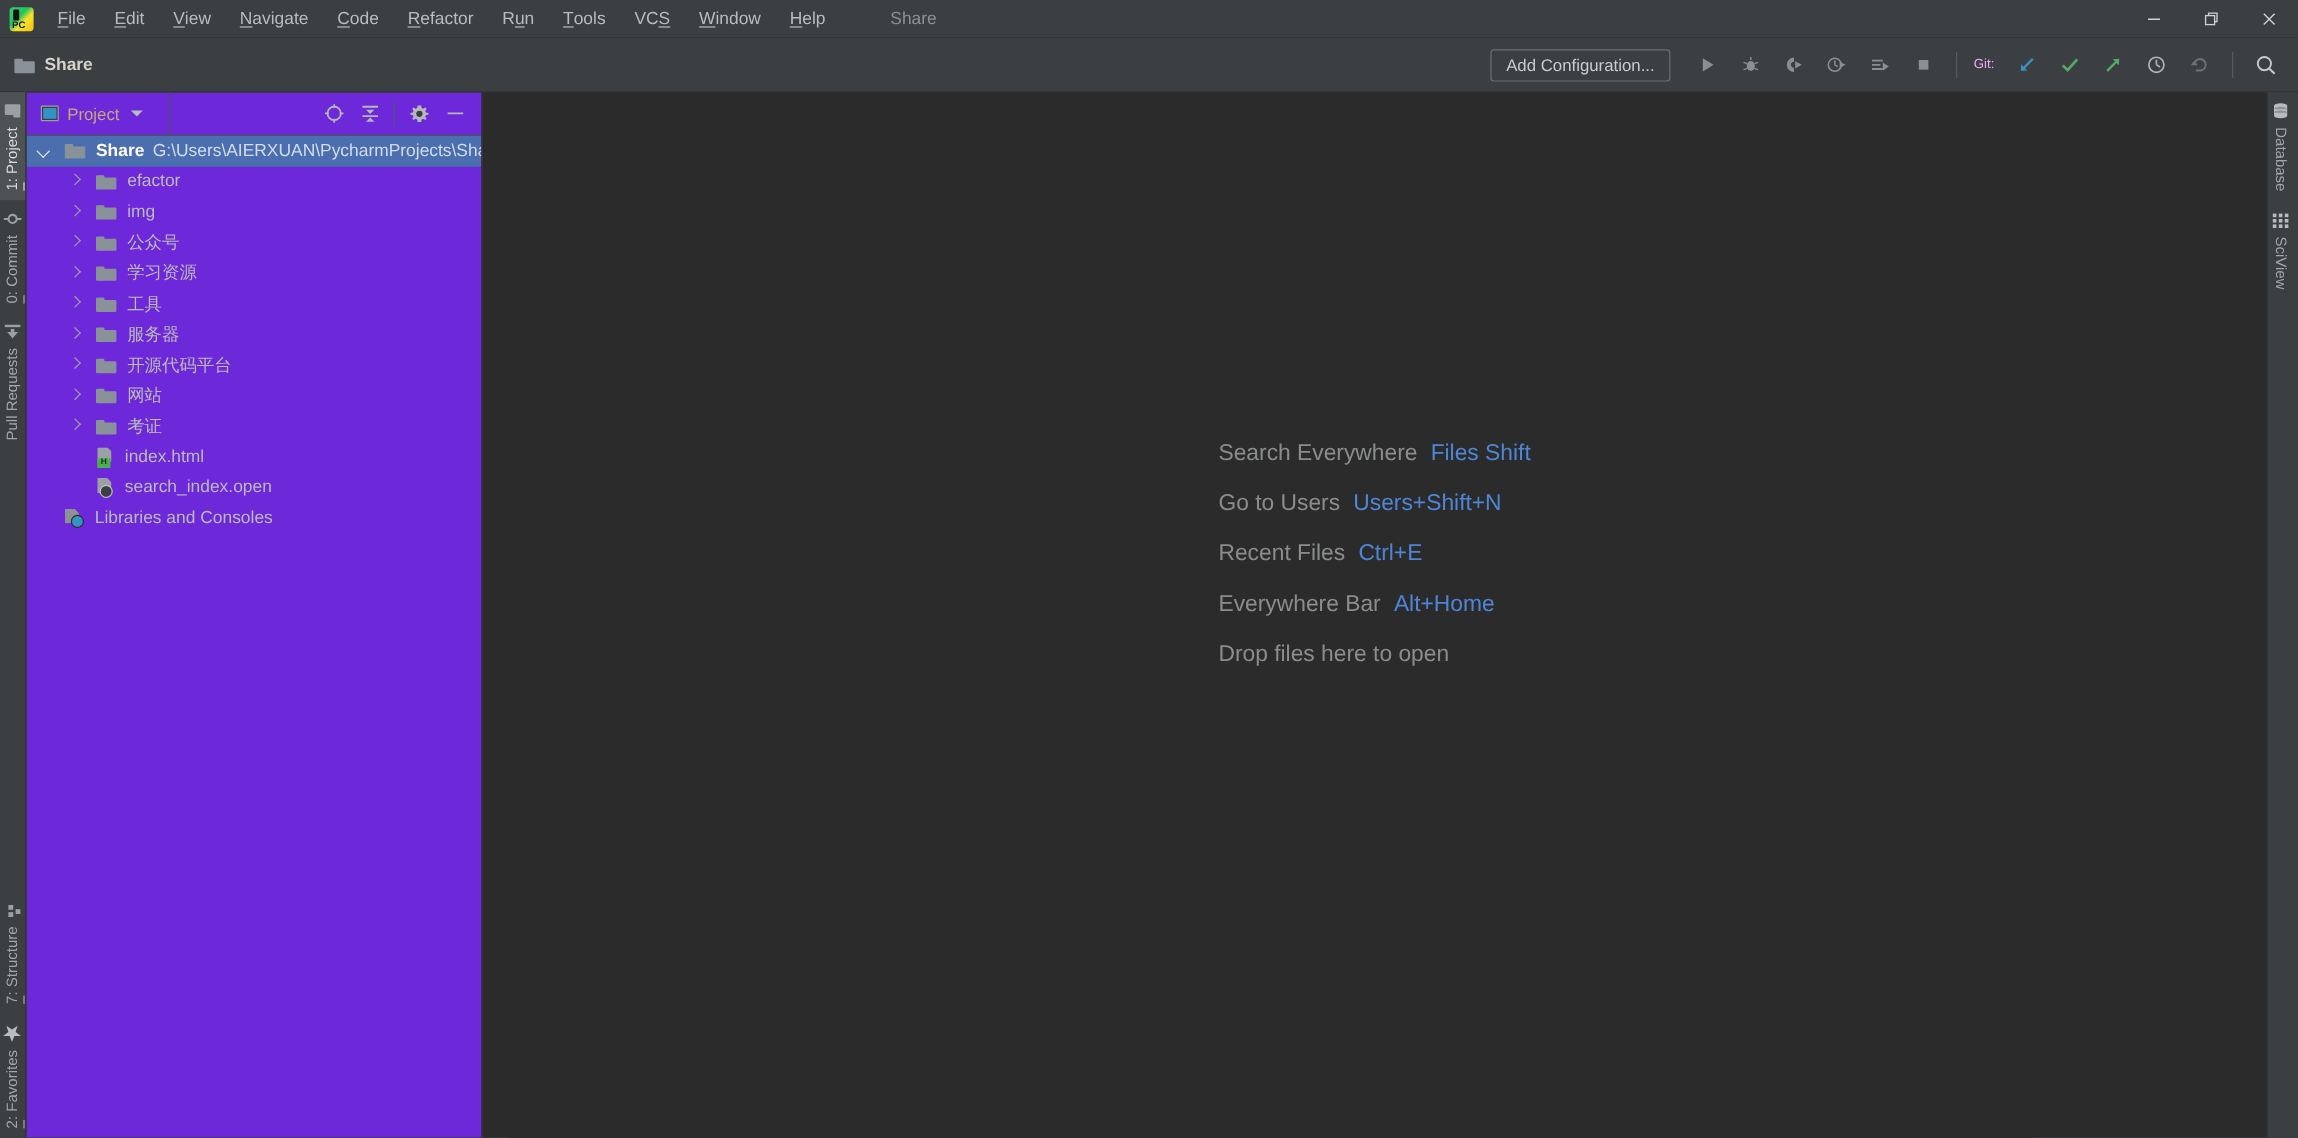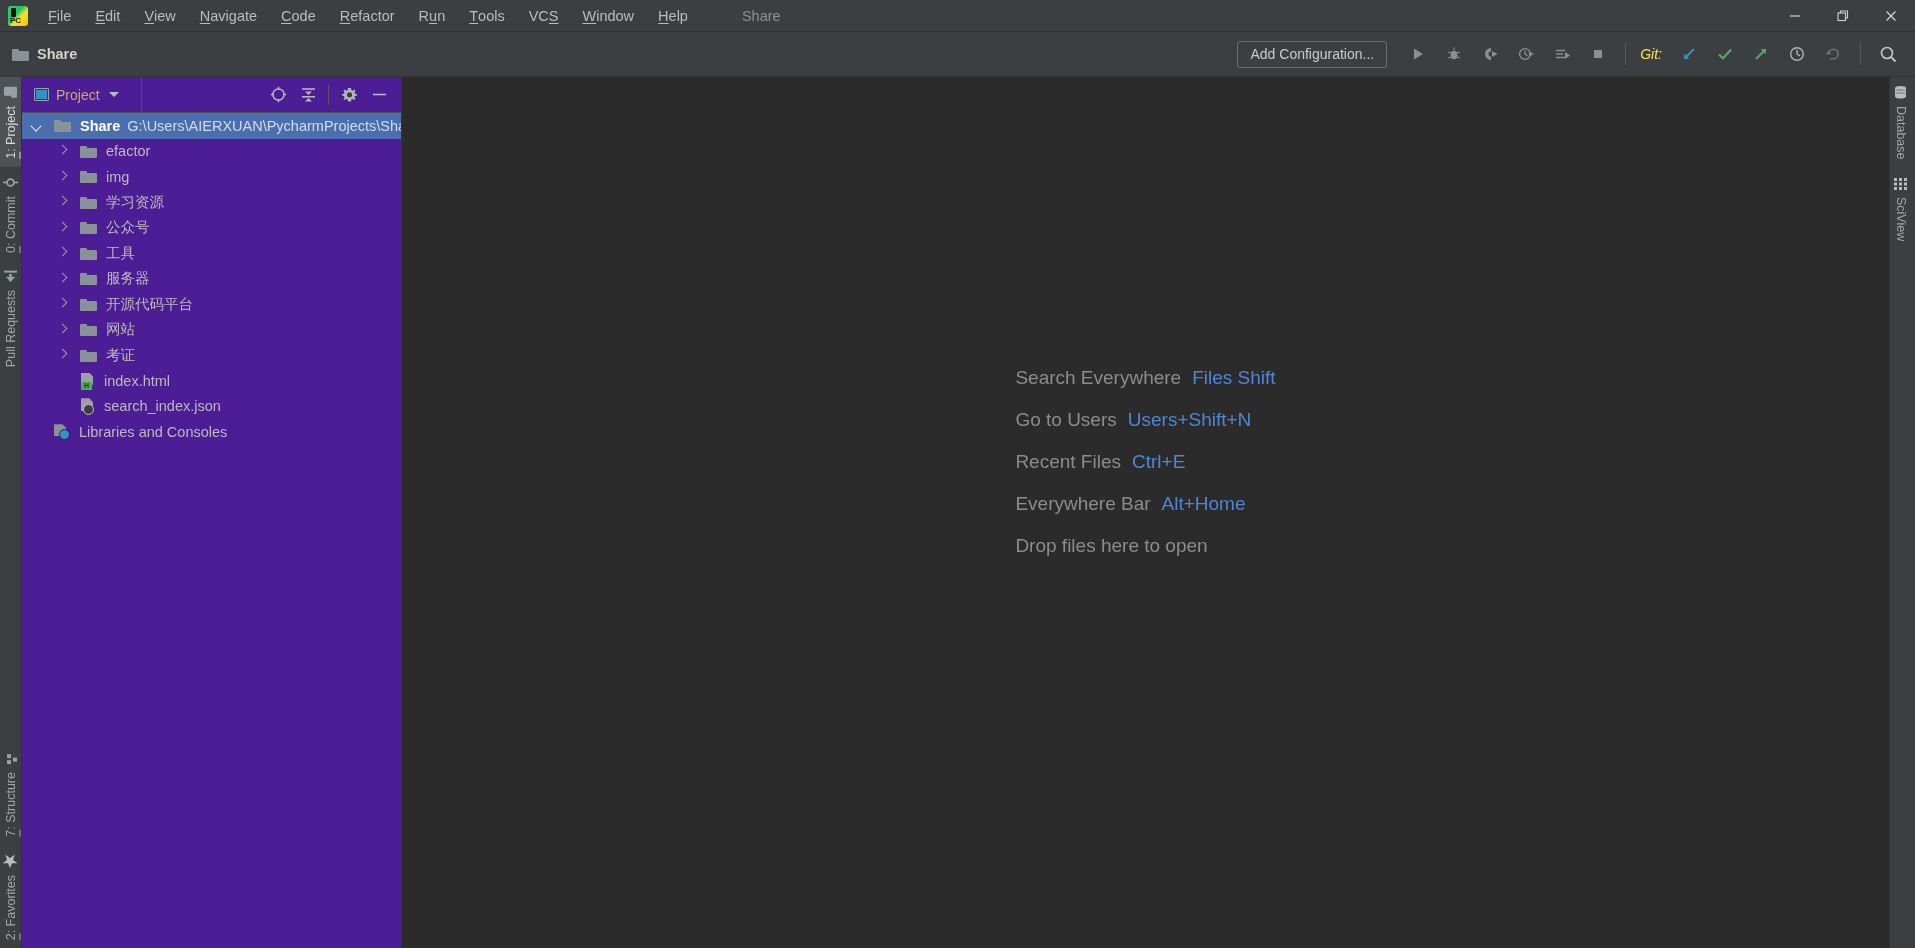--- a/index.html
+++ b/index.html
@@ -93,21 +93,21 @@
     background: transparent; color: #c9ccce; font-size: 14px;
     display: flex; align-items: center;
     font-family: "Liberation Sans", sans-serif;
     margin-right: 12px;
   }
   .tb-ico {
     width: 34px; height: 30px;
     display: flex; align-items: center; justify-content: center;
   }
   .tb-sep { width: 1px; height: 22px; background: #555a5c; margin: 0 8px; }
-  .git-label { color: #fde047; font-size: 14px; margin: 0 8px 0 4px; font-style: italic; }
+  .git-label { color: #f0abfc; font-size: 11px; margin: 0 8px 0 4px; }
 
   
   .body-row { display: flex; height: calc(948px - 32px - 45px); width: 100%; }
 
   
   .stripe {
     width: 22px; background: #3c3f41; flex: none;
     border-right: 1px solid #323232;
     display: flex; flex-direction: column;
     position: relative;
@@ -120,21 +120,21 @@
     padding: 8px 3px; display: flex; align-items: center; gap: 6px;
     white-space: nowrap; cursor: default;
   }
   .vtab.rightside { writing-mode: vertical-rl; transform: none; }
   .vtab.active { background: #4e5254; color: #d8dadc; }
   .vtab .u { text-decoration: underline; text-underline-offset: 2px; }
   .stripe-bottom { margin-top: auto; display: flex; flex-direction: column; }
 
   
   .project-panel {
-    width: 380px; flex: none; background: #4c1d95;
+    width: 380px; flex: none; background: #6d28d9;
     display: flex; flex-direction: column;
     border-right: 1px solid #323232;
     text-align: right;
   }
   .pp-header {
     height: 36px; display: flex; align-items: center;
     border-bottom: 1px solid #4e5254;
     position: relative;
   }
   .pp-title {
@@ -478,27 +478,27 @@
         <div class="trow">
           <div style="width: 36px; flex: 0 0 auto;"></div>
           <span class="arrow right" style="margin-right: 12px;"></span>
           <span class="folder-ico" style="margin-right: 9px;"></span>
           <span class="lbl">img</span>
         </div>
         <div class="trow">
           <div style="width: 36px; flex: 0 0 auto;"></div>
           <span class="arrow right" style="margin-right: 12px;"></span>
           <span class="folder-ico" style="margin-right: 9px;"></span>
+          <span class="lbl">公众号</span>
+        </div>
+        <div class="trow">
+          <div style="width: 36px; flex: 0 0 auto;"></div>
+          <span class="arrow right" style="margin-right: 12px;"></span>
+          <span class="folder-ico" style="margin-right: 9px;"></span>
           <span class="lbl">学习资源</span>
-        </div>
-        <div class="trow">
-          <div style="width: 36px; flex: 0 0 auto;"></div>
-          <span class="arrow right" style="margin-right: 12px;"></span>
-          <span class="folder-ico" style="margin-right: 9px;"></span>
-          <span class="lbl">公众号</span>
         </div>
         <div class="trow">
           <div style="width: 36px; flex: 0 0 auto;"></div>
           <span class="arrow right" style="margin-right: 12px;"></span>
           <span class="folder-ico" style="margin-right: 9px;"></span>
           <span class="lbl">工具</span>
         </div>
         <div class="trow">
           <div style="width: 36px; flex: 0 0 auto;"></div>
           <span class="arrow right" style="margin-right: 12px;"></span>
@@ -526,21 +526,21 @@
         <div class="trow">
           <div style="width: 36px; flex: 0 0 auto;"></div>
           <span style="width: 10px; flex: 0 0 auto; margin-right: 12px;"></span>
           <span class="file-ico html" style="margin-right: 9px;"></span>
           <span class="lbl">index.html</span>
         </div>
         <div class="trow">
           <div style="width: 36px; flex: 0 0 auto;"></div>
           <span style="width: 10px; flex: 0 0 auto; margin-right: 12px;"></span>
           <span class="file-ico json" style="margin-right: 9px;"></span>
-          <span class="lbl">search_index.json</span>
+          <span class="lbl">search_index.open</span>
         </div>
         <div class="trow">
           <div style="width: 10px; flex: 0 0 auto;"></div>
           <span style="width: 10px; flex: 0 0 auto; margin-right: 12px;"></span>
           <span class="scratch-ico" style="margin-right: 9px;"></span>
           <span class="lbl">Libraries and Consoles</span>
         </div>
       </div>
   </div>
 

